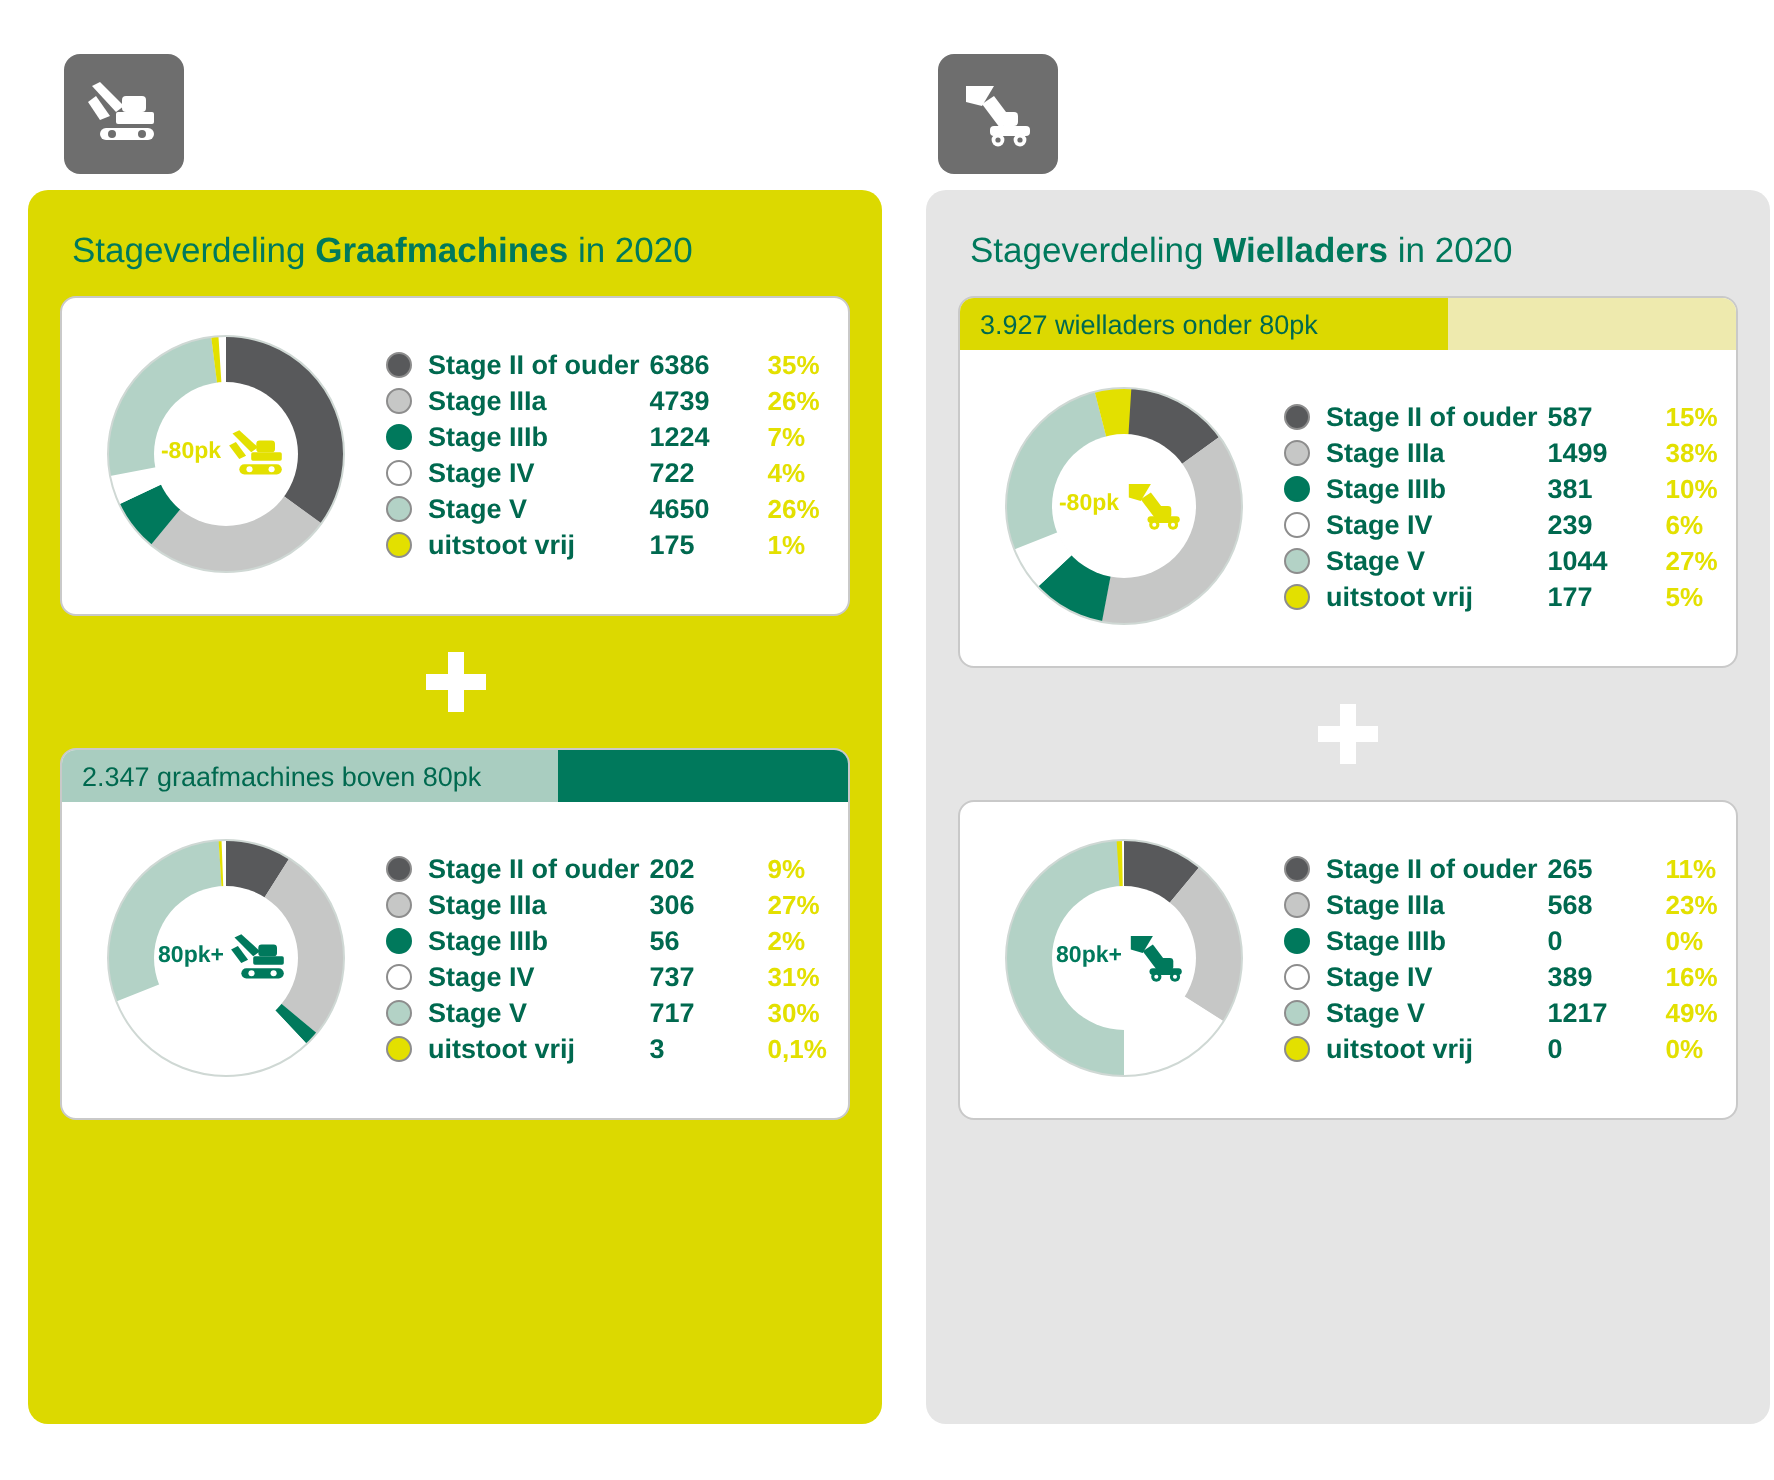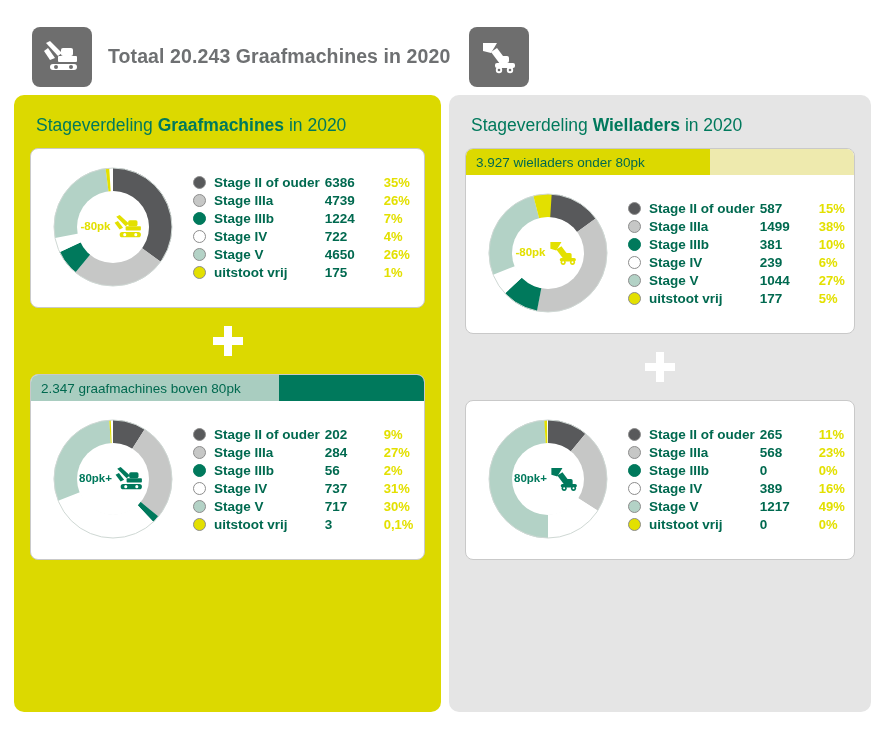--- a/index.html
+++ b/index.html
@@ -43,21 +43,21 @@
     font-size: 19.5px;
     font-weight: bold;
     color: #6e7072;
     letter-spacing: 0.1px;
     white-space: nowrap;
   }
 
   
   .panels {
     display: flex;
-    gap: 8px;
+    gap: 22px;
     padding: 0 14px 0 14px;
     height: 617px;
   }
   .panel {
     border-radius: 10px;
     padding: 14px 16px 16px 16px;
     position: relative;
   }
   .panel.left  { width: 427px; background: #dcd900; }
   .panel.right { width: 422px; background: #e5e5e5; }
@@ -202,21 +202,20 @@
             <path d="M4 4 L8 2 L20 14 L16 17 Z"></path>
             <path d="M2 12 L6 9 L13 19 L8 21 Z"></path>
             <rect x="19" y="9" width="12" height="8" rx="2"></rect>
             <rect x="16" y="17" width="19" height="6" rx="1"></rect>
             <rect x="8" y="25" width="27" height="6" rx="3"></rect>
             <circle cx="14" cy="28" r="2" fill="#6e6e6e"></circle>
             <circle cx="29" cy="28" r="2" fill="#6e6e6e"></circle>
           </g>
         </svg>
       </div>
-      <div class="top-header-title">Totaal 20.243 Graafmachines in 2020</div>
     </div>
 
     <div class="top-header right">
       <div class="machine-icon-box">
         <svg width="40" height="36" viewBox="0 0 40 36" aria-hidden="true">
           <g fill="#ffffff">
             <path d="M4 4 L18 4 L12 14 L4 12 Z"></path>
             <path d="M12 13 L18 9 L27 21 L21 25 Z"></path>
             <rect x="21" y="17" width="9" height="7" rx="2"></rect>
             <rect x="16" y="24" width="20" height="5" rx="2"></rect>
@@ -346,21 +345,21 @@
           </div>
 
           <div class="legend">
             <div class="legend-swatch" style="background:#58595b"></div>
             <div class="legend-label">Stage II of ouder</div>
             <div class="legend-value">202</div>
             <div class="legend-pct">9%</div>
 
             <div class="legend-swatch" style="background:#c6c7c6"></div>
             <div class="legend-label">Stage IIIa</div>
-            <div class="legend-value">284</div>
+            <div class="legend-value">306</div>
             <div class="legend-pct">27%</div>
 
             <div class="legend-swatch" style="background:#00795c;border-color:#00795c"></div>
             <div class="legend-label">Stage IIIb</div>
             <div class="legend-value">56</div>
             <div class="legend-pct">2%</div>
 
             <div class="legend-swatch" style="background:#ffffff"></div>
             <div class="legend-label">Stage IV</div>
             <div class="legend-value">737</div>

